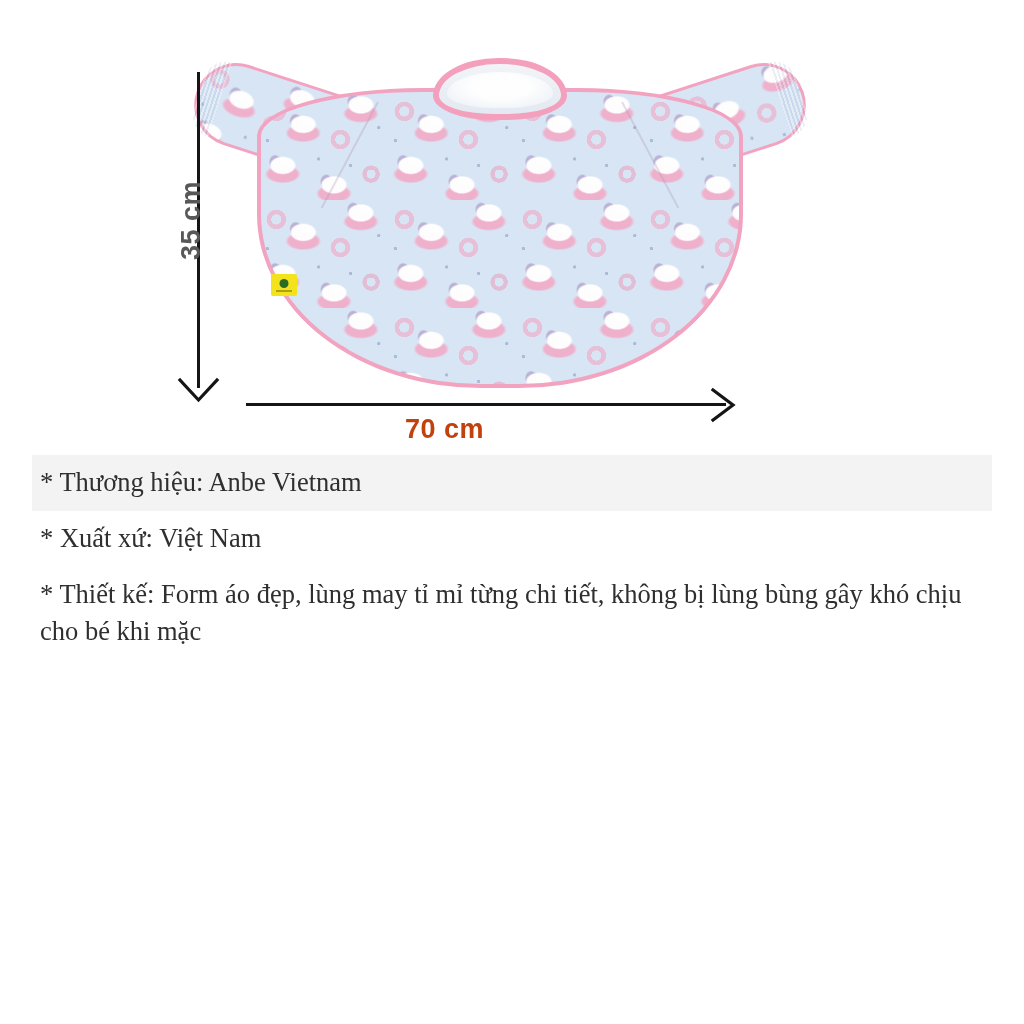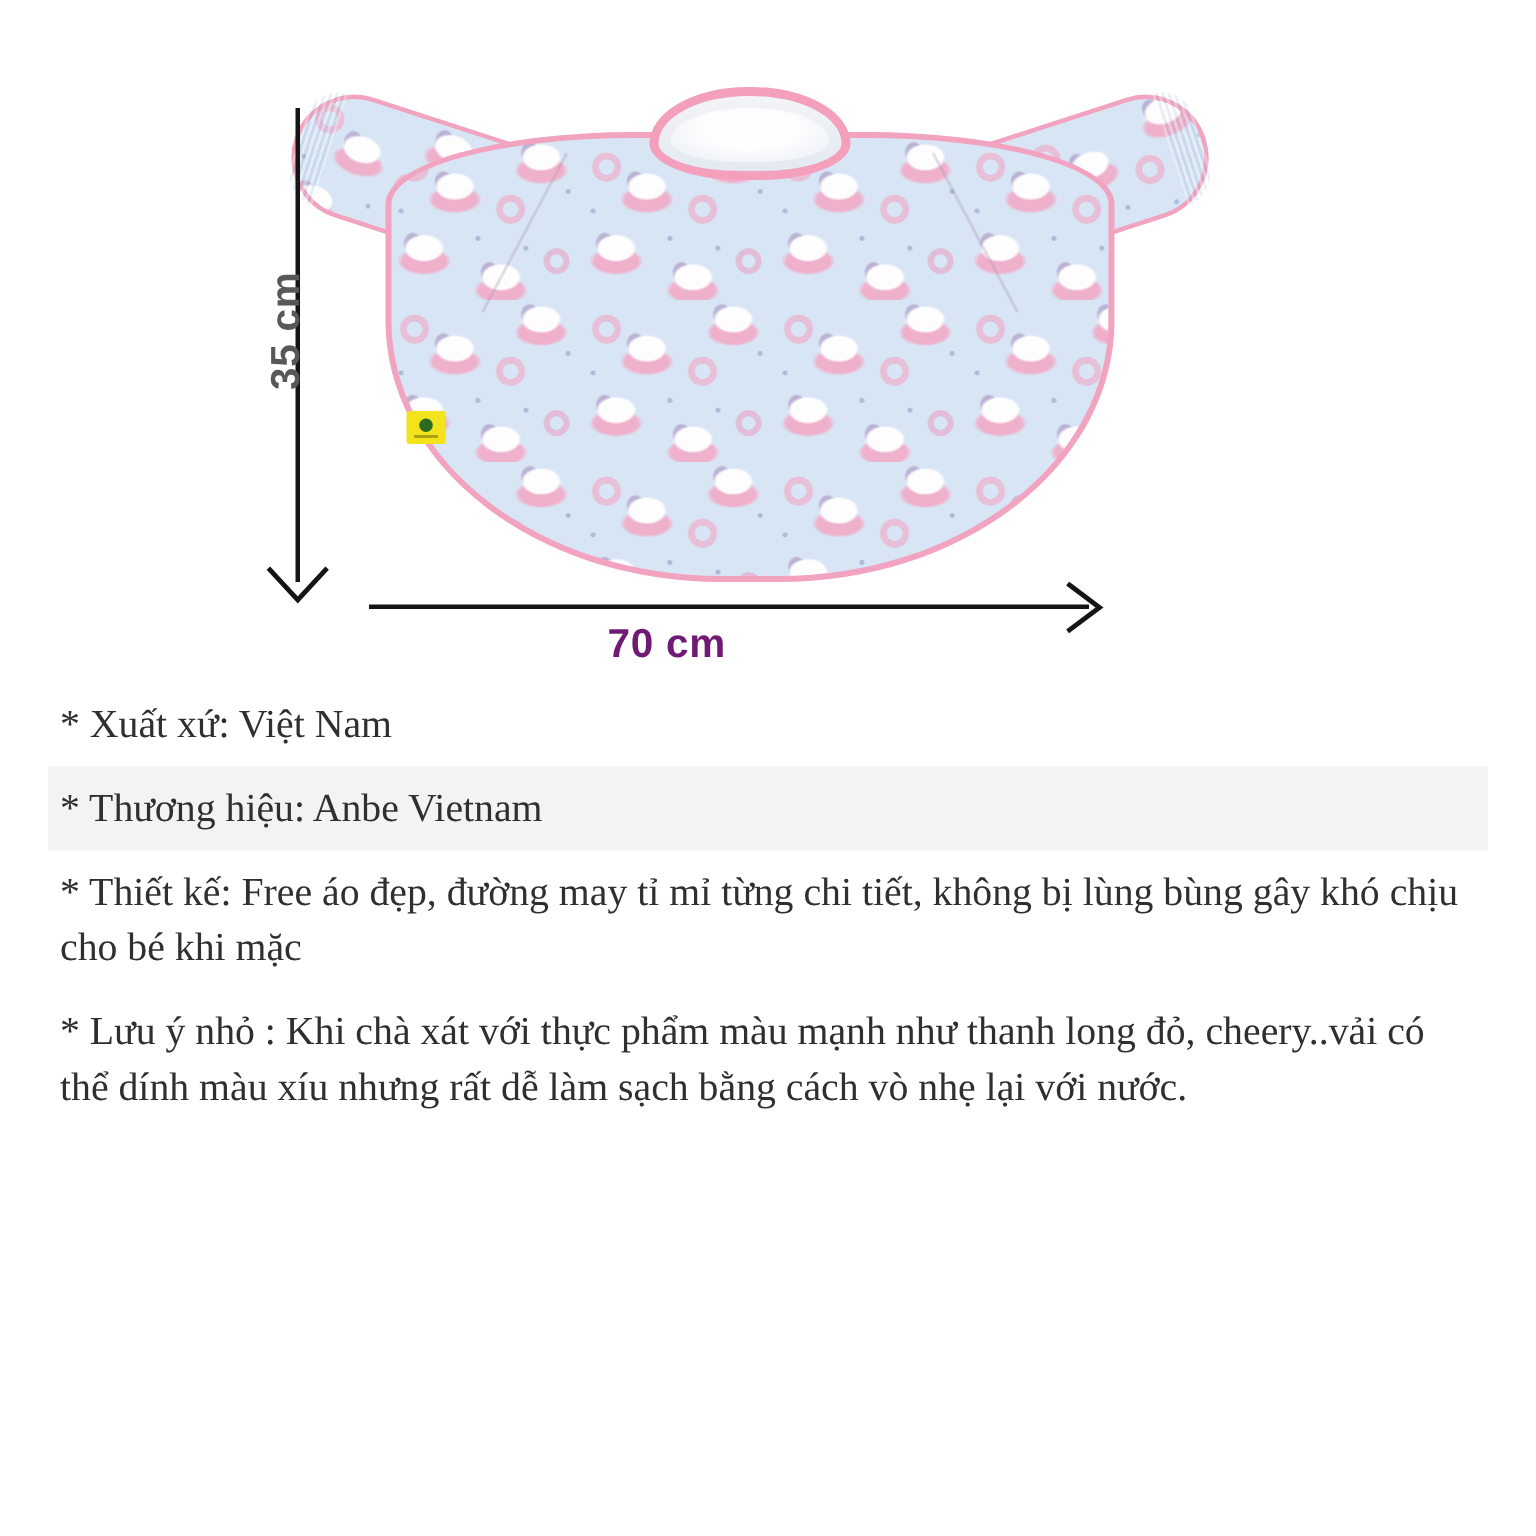--- a/index.html
+++ b/index.html
@@ -224,21 +224,21 @@
     color: #58585a;
     letter-spacing: 0.5px;
   }
   .dim-label-h {
     position: absolute;
     left: 405px;
     top: 414px;
     font-family: "Liberation Sans", sans-serif;
     font-weight: bold;
     font-size: 27px;
-    color: #701a75;
+    color: #c2410c;
     letter-spacing: 0.5px;
   }
 
   
   #spec-list {
     position: absolute;
     left: 0;
     top: 455px;
     width: 1024px;
   }
@@ -292,17 +292,16 @@
   <div class="dim-label-v">35 cm</div>
 
   <div class="dim-h-line"></div>
   <svg class="dim-h-head" viewBox="0 0 30 38">
     <polyline points="5,4 25,19 5,34" fill="none" stroke="#151515" stroke-width="3.2" stroke-linecap="square" stroke-linejoin="miter"></polyline>
   </svg>
   <div class="dim-label-h">70 cm</div>
 </div>
 
 <div id="spec-list">
+    <div class="spec-row shaded">* Thương hiệu: Anbe Vietnam</div>
     <div class="spec-row">* Xuất xứ: Việt Nam</div>
-    <div class="spec-row shaded">* Thương hiệu: Anbe Vietnam</div>
-    <div class="spec-row">* Thiết kế: Free áo đẹp, đường may tỉ mỉ từng chi tiết, không bị lùng bùng gây khó chịu cho bé khi mặc</div>
-    <div class="spec-row">* Lưu ý nhỏ : Khi chà xát với thực phẩm màu mạnh như thanh long đỏ, cheery..vải có thể dính màu xíu nhưng rất dễ làm sạch bằng cách vò nhẹ lại với nước.</div>
+    <div class="spec-row">* Thiết kế: Form áo đẹp, lùng may tỉ mỉ từng chi tiết, không bị lùng bùng gây khó chịu cho bé khi mặc</div>
   </div>
 
 </body></html>

